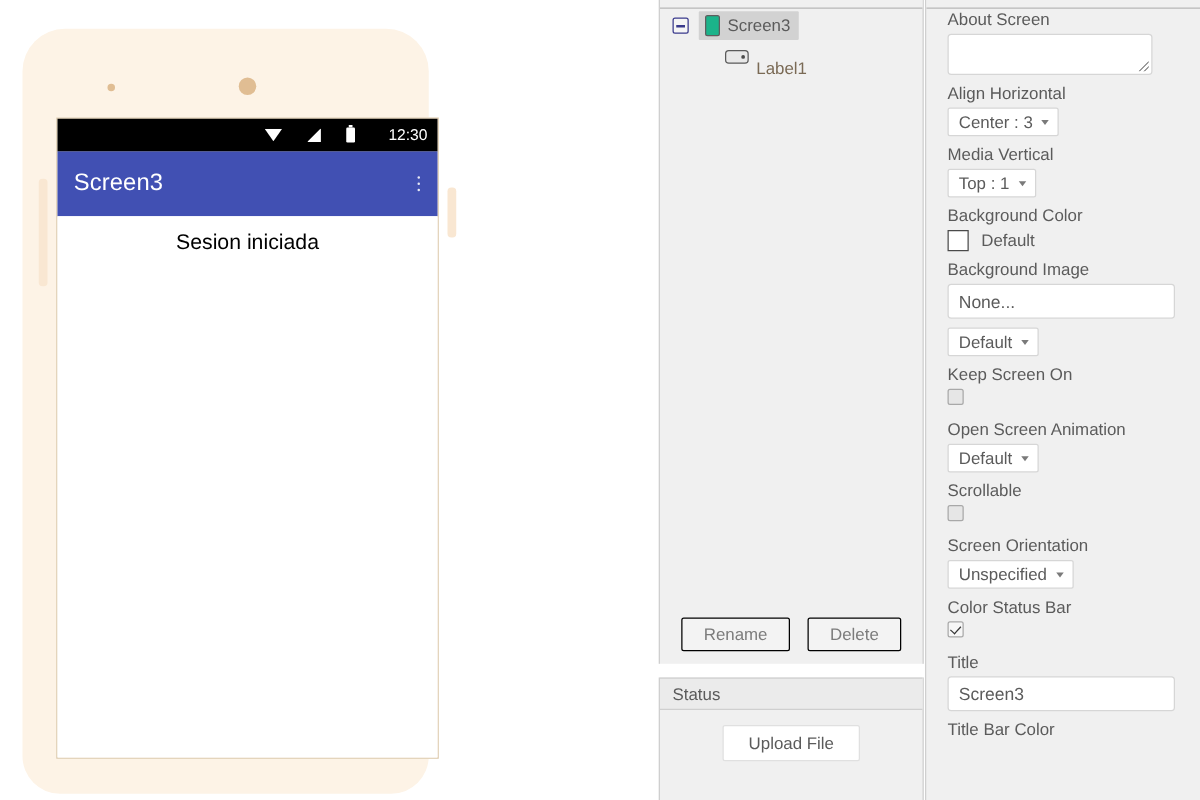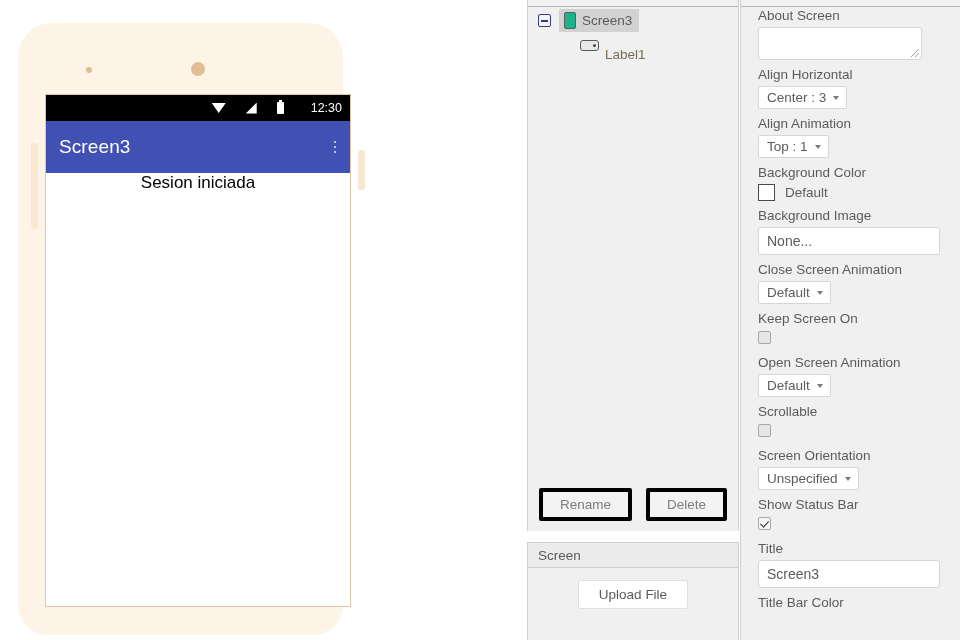--- a/index.html
+++ b/index.html
@@ -87,21 +87,21 @@
     padding: 0 14px 0 13px; box-sizing: border-box;
   }
   .title-bar-text {
     color: #ffffff; font-size: 19px; letter-spacing: .1px;
   }
   .overflow-dots { display: flex; flex-direction: column; gap: 2.5px; }
   .overflow-dots i { display: block; width: 2.5px; height: 2.5px; background: #e7e9f5; border-radius: 50%; }
 
   .screen-canvas {
     position: relative; height: 433px; background: #ffffff;
-    text-align: center; box-sizing: border-box;
+    text-align: center; padding-top: 11px; box-sizing: border-box;
   }
   .app-label {
     display: inline-block;
     font-size: 17px; color: #000000;
     font-family: "Liberation Sans", sans-serif;
   }
 
   
   #components-panel {
     position: absolute; left: 527px; top: 0; width: 212px; height: 531px;
@@ -151,21 +151,21 @@
   }
   .tree-text { font-size: 13.5px; color: #5b5b5b; }
   .tree-row.child { padding-left: 47px; }
   .tree-row.child .tree-text { color: #7a6a55; margin-top: 18px; }
 
   .tree-actions {
     position: absolute; left: 0; right: 0; bottom: 10px;
     display: flex; justify-content: center; gap: 14px;
   }
   .tree-btn {
-    background: #f3f3f3; border: 4px solid #000000; border-radius: 2px;
+    background: #f3f3f3; border: 1px solid #000000; border-radius: 2px;
     color: #7c7c7c; font-size: 13.5px;
     padding: 5px 17px; font-family: "Liberation Sans", sans-serif;
     cursor: pointer;
   }
 
   
   #media-panel {
     position: absolute; left: 527px; top: 542px; width: 212px; height: 98px;
     background: #f0f0f0;
     border-left: 1px solid #cfcfcf; border-right: 1px solid #cfcfcf;
@@ -310,21 +310,21 @@
 
     </div>
 
     <div class="tree-actions">
       <button class="tree-btn">Rename</button>
       <button class="tree-btn">Delete</button>
     </div>
   </div>
 
   <div id="media-panel">
-    <div class="media-header">Screen</div>
+    <div class="media-header">Status</div>
     <div class="media-body">
       <button class="upload-btn">Upload File</button>
     </div>
   </div>
 
   <div id="properties-panel">
     <div class="panel-head-stub"></div>
 
     <div class="props-list">
 
@@ -335,42 +335,41 @@
 
       <div class="prop">
         <span class="prop-label">Align Horizontal</span>
         <div class="prop-select">
           <span>Center : 3</span>
           <span class="caret"></span>
         </div>
       </div>
 
       <div class="prop">
-        <span class="prop-label">Align Animation</span>
+        <span class="prop-label">Media Vertical</span>
         <div class="prop-select">
           <span>Top : 1</span>
           <span class="caret"></span>
         </div>
       </div>
 
       <div class="prop">
         <span class="prop-label">Background Color</span>
         <div class="prop-color-row">
           <span class="color-swatch"></span>
           <span class="color-name">Default</span>
         </div>
       </div>
 
       <div class="prop">
         <span class="prop-label">Background Image</span>
         <div class="prop-textfield">None...</div>
       </div>
 
       <div class="prop">
-        <span class="prop-label">Close Screen Animation</span>
         <div class="prop-select">
           <span>Default</span>
           <span class="caret"></span>
         </div>
       </div>
 
       <div class="prop">
         <span class="prop-label">Keep Screen On</span>
         <span class="prop-checkbox"></span>
       </div>
@@ -390,21 +389,21 @@
 
       <div class="prop">
         <span class="prop-label">Screen Orientation</span>
         <div class="prop-select">
           <span>Unspecified</span>
           <span class="caret"></span>
         </div>
       </div>
 
       <div class="prop">
-        <span class="prop-label">Show Status Bar</span>
+        <span class="prop-label">Color Status Bar</span>
         <span class="prop-checkbox checked"></span>
       </div>
 
       <div class="prop">
         <span class="prop-label">Title</span>
         <div class="prop-textfield">Screen3</div>
       </div>
 
       <div class="prop prop-cut">
         <span class="prop-label">Title Bar Color</span>

